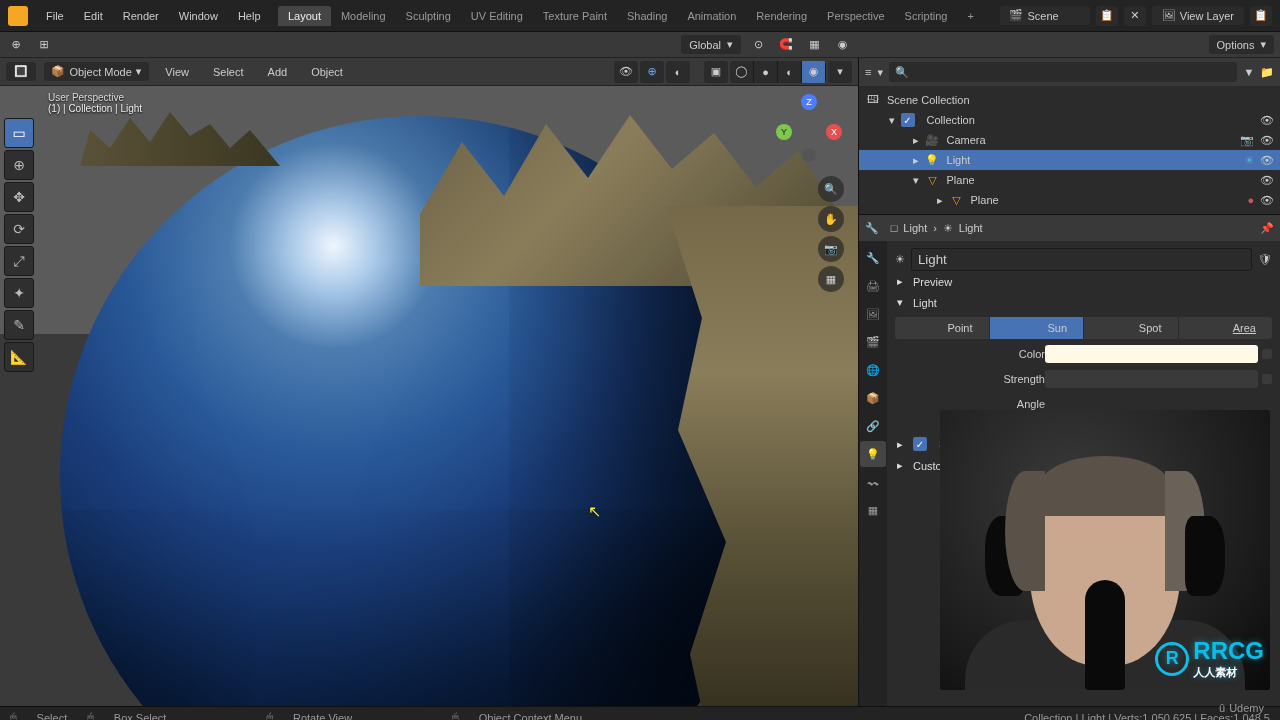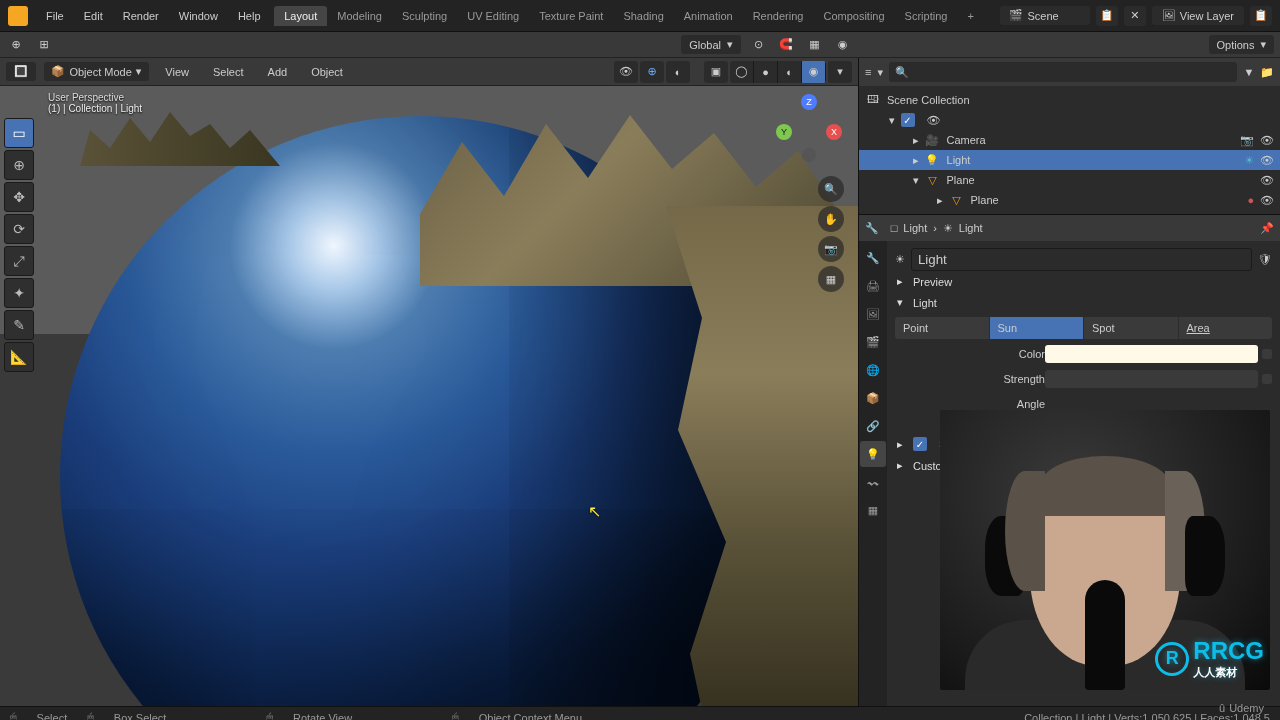--- a/index.html
+++ b/index.html
@@ -97,21 +97,21 @@
 .props-body { flex: 1; display: flex; overflow: hidden; }
 .props-tabs { width: 28px; background: #232323; display: flex; flex-direction: column; padding-top: 4px; gap: 2px; }
 .props-tabs .ptab { width: 26px; height: 26px; display: flex; align-items: center; justify-content: center; color: #999; border-radius: 3px; margin-left: 1px; }
 .props-tabs .ptab.active { background: #454545; color: #f5d060; }
 .props-content { flex: 1; padding: 6px 8px; overflow-y: auto; }
 .prop-row { display: flex; align-items: center; height: 24px; gap: 6px; }
 .prop-row.name input { flex: 1; background: #2b2b2b; border: 1px solid #1a1a1a; border-radius: 3px; padding: 3px 6px; color: #ccc; }
 .panel-header { display: flex; align-items: center; gap: 6px; padding: 4px 2px; cursor: pointer; color: #ddd; }
 .panel-header .disclosure { width: 10px; }
 .light-types { display: flex; margin: 4px 0; gap: 1px; }
-.light-types .lt { flex: 1; text-align: left; padding: 5px 8px; background: #3a3a3a; }
+.light-types .lt { flex: 1; text-align: right; padding: 5px 16px; background: #3a3a3a; }
 .light-types .lt.active { background: #4772b3; }
 .light-types .lt:first-child { border-radius: 3px 0 0 3px; }
 .light-types .lt:last-child { border-radius: 0 3px 3px 0; text-decoration: underline; }
 .prop-field { display: flex; align-items: center; height: 22px; margin: 3px 0; }
 .prop-field .pf-label { width: 150px; text-align: right; padding-right: 0; color: #ccc; }
 .prop-field .pf-value { flex: 1; background: #3a3a3a; height: 18px; border-radius: 3px; display: flex; align-items: center; justify-content: center; padding: 0 6px; }
 .prop-field .pf-value.slider { background: linear-gradient(90deg, #4772b3 0%, #4772b3 80%, #3a3a3a 80%); color: #fff; }
 .prop-field .pf-value.swatch { background: #fff9e8; }
 .prop-field .pf-anim { width: 10px; height: 10px; background: #3a3a3a; border-radius: 2px; margin-left: 4px; }
 .checkbox { width: 14px; height: 14px; background: #4772b3; display: inline-flex; align-items: center; justify-content: center; color: #fff; font-size: 10px; border-radius: 2px; margin-right: 6px; }
@@ -148,21 +148,21 @@
   <div class="menu-item">Help</div>
   <div class="flex-spacer"></div>
   <div class="tab active">Layout</div>
   <div class="tab">Modeling</div>
   <div class="tab">Sculpting</div>
   <div class="tab">UV Editing</div>
   <div class="tab">Texture Paint</div>
   <div class="tab">Shading</div>
   <div class="tab">Animation</div>
   <div class="tab">Rendering</div>
-  <div class="tab">Compositing</div>
+  <div class="tab">Perspective</div>
   <div class="tab">Scripting</div>
   <div class="tab">+</div>
   <div class="scene-ctrl">
     <div class="scene-box">
       <span>🎬</span>
       <span>Scene</span>
     </div>
     <div class="icon-btn">📋</div>
     <div class="icon-btn">✕</div>
     <div class="scene-box">
@@ -275,20 +275,21 @@
     </div>
     <div class="outliner">
       <div class="tree-row">
         <span class="tree-icon">🖽</span>
         <span class="tree-label">Scene Collection</span>
       </div>
       <div class="tree-row">
         <span class="tree-indent"></span>
         <span>▾</span>
         <span class="checkbox">✓</span>
+        <span class="tree-label">Collection</span>
         <span class="tree-vis">
             <span>👁</span>
           </span>
       </div>
       <div class="tree-row">
         <span class="tree-indent"></span>
           <span class="tree-indent"></span>
         <span>▸</span>
         <span class="tree-icon obj-icon">🎥</span>
         <span class="tree-label">Camera</span>

